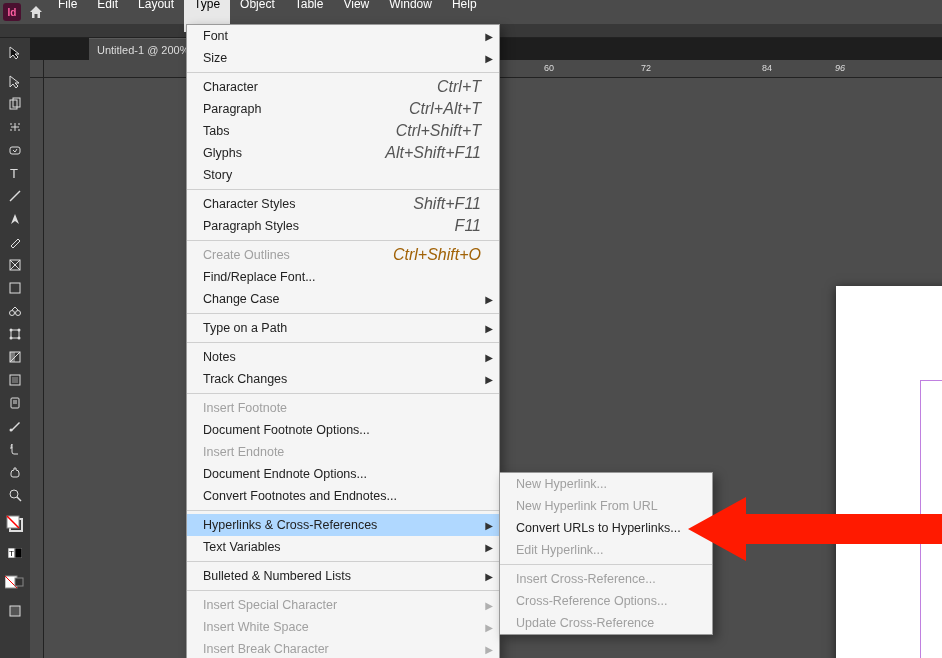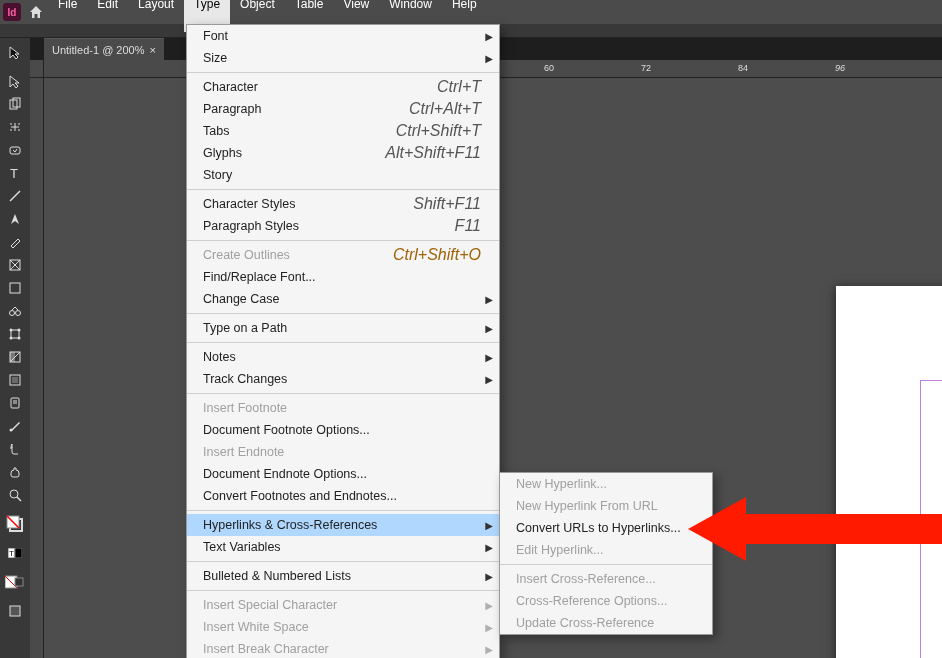--- a/index.html
+++ b/index.html
@@ -12,21 +12,21 @@
   .menubar .home-icon { width: 24px; height:24px; display:flex; align-items:center; justify-content:center; cursor:pointer; }
   .menubar .menu-item { padding: 0 10px; height:40px; line-height:24px; cursor:pointer; }
   .menubar .menu-item.active { background:#e8e8e8; color:#000; }
 
   
   .control-strip { height: 14px; background: #383838; border-bottom:1px solid #222; }
 
   
   .tabbar { height: 22px; background: #1e1e1e; display:flex; align-items:stretch; color:#ddd; font-size:11px; }
   .tabbar .spacer { width:44px; }
-  .tabbar .tab { background:#4a4a4a; padding:0 8px; display:flex; align-items:center; gap:5px; border-top:1px solid #5a5a5a; }
+  .tabbar .tab { background:#4a4a4a; padding:0 8px; display:flex; align-items:center; gap:5px; border-top:1px solid #5a5a5a;margin-left:45px; }
   .tabbar .tab .close { font-size:11px; cursor:pointer; }
 
   
   .ruler-row { position:absolute; top:60px; left:30px; right:0; height:18px; background:#4a4a4a; border-bottom:1px solid #222; color:#ccc; font-size:9px; }
   .ruler-corner { position:absolute; top:60px; left:30px; width:14px; height:18px; background:#4a4a4a; border-right:1px solid #222; border-bottom:1px solid #222; }
   .ruler-tick { position:absolute; top:3px; font-size:9px; color:#ddd; }
 
   
   .v-ruler { position:absolute; top:78px; left:30px; width:14px; bottom:0; background:#4a4a4a; border-right:1px solid #222; }
 
@@ -96,21 +96,21 @@
     <span>Untitled-1 @ 200%</span>
     <span class="close">×</span>
   </div>
 </div>
 
 <div class="ruler-row" id="hruler">
     <span class="ruler-tick" style="left: 320px;">36</span>
     <span class="ruler-tick" style="left: 417px;">48</span>
     <span class="ruler-tick" style="left: 514px;">60</span>
     <span class="ruler-tick" style="left: 611px;">72</span>
-    <span class="ruler-tick" style="left: 708px;">84</span>
+    <span class="ruler-tick" style="left: 732px;">84</span>
     <span class="ruler-tick" style="left: 805px; font-style: italic;">96</span>
   </div>
 <div class="ruler-corner"></div>
 <div class="v-ruler"></div>
 
 <div class="toolbar" id="toolbar">
     <div class="tool">
       <svg width="14" height="14">
         <path d="M2 2 L2 13 L5 10 L8 14 L10 12 L7 9 L11 9 Z" fill="#111" stroke="#ddd" stroke-width="1"></path>
       </svg>

